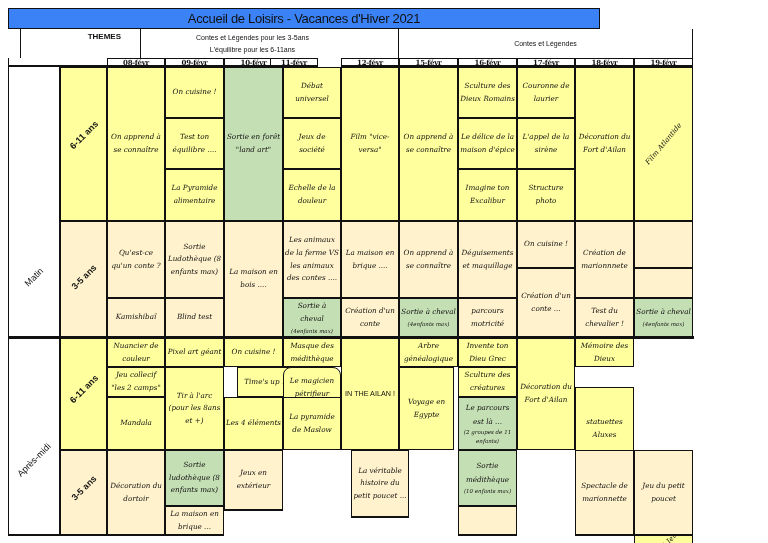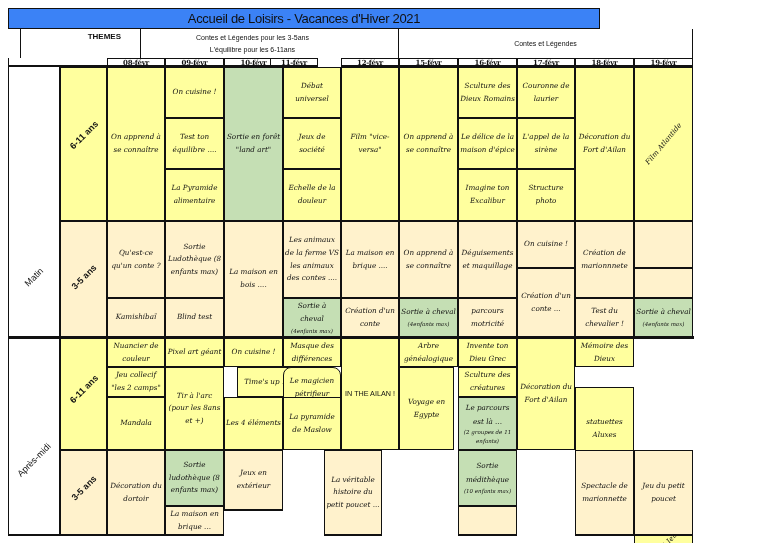--- a/index.html
+++ b/index.html
@@ -120,21 +120,21 @@
   </div>
 
 <div class="abs cell y thick-top" style="left:107px;top:337px;width:58px;height:30px;">Nuancier de couleur</div>
 <div class="abs cell y" style="left:107px;top:367px;width:58px;height:30px;">Jeu collecif "les 2 camps"</div>
 <div class="abs cell y" style="left:107px;top:397px;width:58px;height:53px;">Mandala</div>
 <div class="abs cell y thick-top" style="left:165px;top:337px;width:59px;height:30px;">Pixel art géant</div>
 <div class="abs cell y" style="left:165px;top:367px;width:59px;height:83px;">Tir à l'arc (pour les 8ans et +)</div>
 <div class="abs cell y thick-top" style="left:224px;top:337px;width:59px;height:30px;">On cuisine !</div>
 <div class="abs cell y" style="left:237px;top:367px;width:59px;height:30px;">Time's up ...</div>
 <div class="abs cell y" style="left:224px;top:397px;width:59px;height:53px;">Les 4 éléments</div>
-<div class="abs cell y thick-top" style="left:283px;top:337px;width:58px;height:30px;">Masque des différences</div>
+<div class="abs cell y thick-top" style="left:283px;top:337px;width:58px;height:30px;">Masque des médithèque</div>
 <div class="abs cell y" style="left:283px;top:367px;width:58px;height:42px;border-radius:8px;">Le magicien pétrifieur</div>
 <div class="abs cell y" style="left:283px;top:397px;width:58px;height:53px;">La pyramide de Maslow</div>
 <div class="abs cell y thick-top" style="left:341px;top:337px;width:58px;height:113px;font-family:'Liberation Sans',sans-serif;font-style:normal;">IN THE AILAN !</div>
 <div class="abs cell y thick-top" style="left:399px;top:337px;width:59px;height:30px;">Arbre généalogique</div>
 <div class="abs cell y" style="left:399px;top:367px;width:55px;height:83px;">Voyage en Egypte</div>
 <div class="abs cell y thick-top" style="left:458px;top:337px;width:59px;height:30px;">Invente ton Dieu Grec</div>
 <div class="abs cell y" style="left:458px;top:367px;width:59px;height:30px;">Sculture des créatures</div>
 <div class="abs cell g" style="left:458px;top:397px;width:59px;height:53px;flex-direction:column;line-height:1.9;">
     <span>Le parcours est là ...</span>
     <span class="small" style="line-height:1.6;">(2 groupes de 11 enfants)</span>
@@ -144,21 +144,21 @@
 <div class="abs cell y" style="left:575px;top:387px;width:59px;height:83px;">statuettes Aluxes</div>
 <div class="abs cell y thick-top rcell" style="left:634px;top:337px;width:59px;height:113px;">
     <span class="r">Grand Jeu</span>
   </div>
 
 <div class="abs cell o frame-bottom" style="left:107px;top:450px;width:58px;height:86px;">Décoration du dortoir</div>
 <div class="abs cell g" style="left:165px;top:450px;width:59px;height:56px;">Sortie ludothèque (8 enfants max)</div>
 <div class="abs cell o frame-bottom" style="left:165px;top:506px;width:59px;height:30px;">La maison en brique ...</div>
 <div class="abs cell o frame-bottom" style="left:224px;top:450px;width:59px;height:61px;">Jeux en extérieur</div>
 
-<div class="abs cell o frame-bottom" style="left:324px;top:450px;width:58px;height:86px;font-style:italic;">La véritable histoire du petit poucet ...</div>
+<div class="abs cell o frame-bottom" style="left:351px;top:450px;width:58px;height:68px;font-style:italic;">La véritable histoire du petit poucet ...</div>
 
 <div class="abs cell g" style="left:458px;top:450px;width:59px;height:56px;flex-direction:column;line-height:1.9;">
     <span>Sortie médithèque</span>
     <span class="small">(10 enfants max)</span>
   </div>
 <div class="abs cell o frame-bottom" style="left:458px;top:506px;width:59px;height:30px;"></div>
 
 <div class="abs cell o frame-bottom" style="left:575px;top:450px;width:59px;height:86px;">Spectacle de marionnette</div>
 <div class="abs cell o frame-bottom" style="left:634px;top:450px;width:59px;height:86px;">Jeu du petit poucet</div>
 

